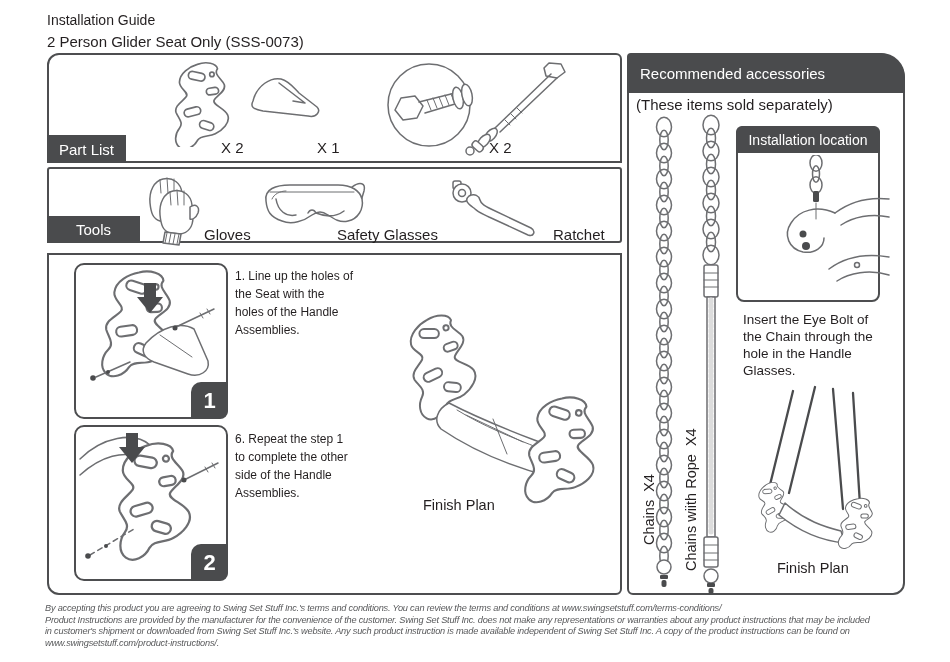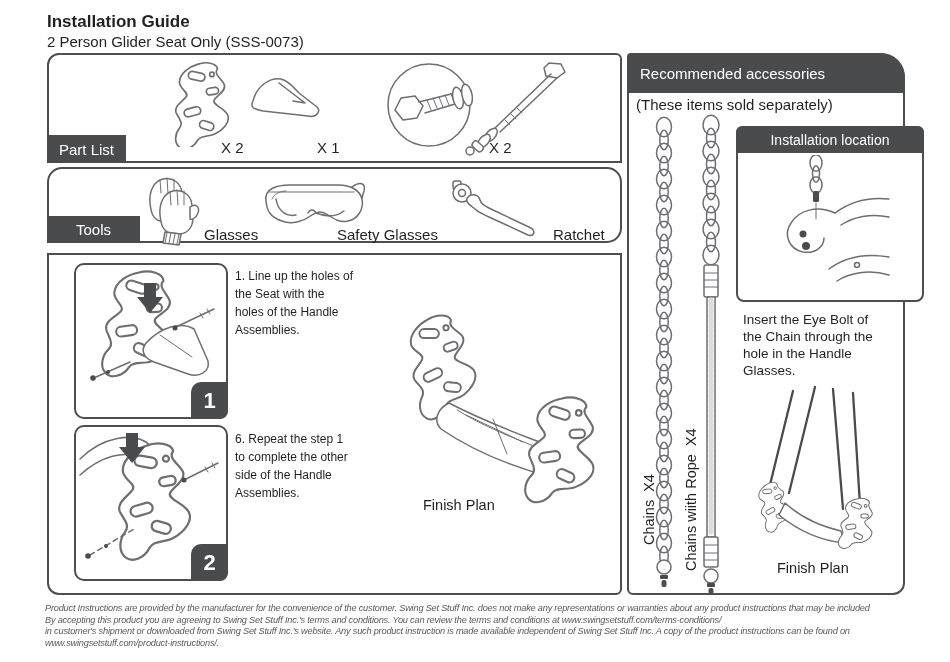--- a/index.html
+++ b/index.html
@@ -16,21 +16,21 @@
   .caption{position:absolute;font-size:13.5px;line-height:17px;white-space:pre-line}
   .fp-label{position:absolute;font-weight:normal;font-size:14.5px}
   .sketch,.sketch *{stroke:#6d6e71;fill:none;stroke-width:1.5;stroke-linecap:round;stroke-linejoin:round}
   .sketch .fillw,.fillw{fill:#ffffff}
   .sketch .fdark,.fdark{fill:#4a4b4d;stroke:none}
   .sketch .thick{stroke:#4a4b4d;stroke-width:2.3}
   .sketch .thin{stroke-width:1}
   .sketch .ropetex{stroke:#dcdcdc;stroke-width:5;stroke-dasharray:2 3}
   .footer{position:absolute;left:45px;top:603px;width:880px;font-style:italic;font-size:9.2px;letter-spacing:-0.2px;line-height:11.6px;color:#58595b}
   .footer div{white-space:nowrap}
-  .hdr-title{position:absolute;left:47px;top:12px;font-size:17px;font-weight:bold}
+  .hdr-title{position:absolute;left:47px;top:12px;font-size:14px;font-weight:normal}
   .hdr-sub{position:absolute;left:47px;top:33px;font-size:15px}
 </style>
 </head>
 <body>
 
 <svg width="0" height="0" style="position:absolute" aria-hidden="true">
   <defs>
     <g id="bracketShape" class="sketch">
       <path class="fillw" d="M28,3 C36,0 45,2 46,7 C42,12 50,16 52,21 C54,27 45,31 43,35 C41,39 52,42 55,48 C58,55 50,62 44,65 C38,68 31,66 28,71 C25,77 17,81 12,77 C7,73 8,65 12,60 C16,55 11,51 9,46 C7,40 15,36 18,32 C21,28 12,25 12,19 C12,11 21,5 28,3 Z"></path>
       <rect x="20" y="10" width="15" height="7" rx="3.5" transform="rotate(12 27 13)"></rect>
@@ -67,32 +67,32 @@
     <path d="M184,16 L128,70 M190,20 L133,74"></path>
     <path class="thin" d="M150,50 l5,5 M144,56 l5,5 M138,62 l5,5"></path>
     <ellipse class="fillw" cx="124" cy="77" rx="4.5" ry="8" transform="rotate(42 124 77)"></ellipse>
     <ellipse class="fillw" cx="117" cy="83" rx="4.5" ry="8" transform="rotate(42 117 83)"></ellipse>
     <rect class="fillw" x="105" y="85" width="12" height="7" rx="3" transform="rotate(42 111 88)"></rect>
     <circle class="fillw" cx="103" cy="93" r="4"></circle>
   </svg>
   <div class="qty" style="left:440px;top:84px">X 2</div>
 </div>
 
-<div class="panel" style="left:47px;top:167px;width:575px;height:76px;border-radius:15px">
+<div class="panel" style="left:47px;top:167px;width:575px;height:76px;border-radius:3px">
   <div class="dlabel" style="left:-2px;bottom:-2px;width:93px;height:27px">Tools</div>
   <svg class="abs sketch" style="left:89px;top:2px" width="66" height="76" viewBox="0 0 66 76">
     <path class="fillw" d="M12,32 C11,20 16,10 25,8 C35,6 43,12 44,22 L45,34 C45,44 40,50 32,51 L22,50 C15,48 13,42 12,32 Z"></path>
     <path class="thin" d="M22,9 L23,22 M29,7 L30,22 M36,8 L36,22"></path>
     <path class="fillw" d="M22,44 C21,32 26,22 35,20 C45,18 53,24 54,34 L55,46 C55,56 50,62 42,63 L32,62 C25,60 23,54 22,44 Z"></path>
     <path class="thin" d="M32,21 L33,34 M39,19 L40,34 M46,20 L46,34"></path>
     <path class="fillw" d="M52,36 C58,32 62,36 60,42 C58,47 54,49 52,48 Z"></path>
     <path class="fillw" d="M27,61 L43,63 L41,74 L25,72 Z"></path>
     <path class="thin" d="M29,62 l-2,10 M33,62 l-2,10 M37,63 l-2,10 M41,63 l-2,10"></path>
   </svg>
-  <div class="toolname" style="left:155px;top:57px">Glasses</div>
+  <div class="toolname" style="left:155px;top:57px">Gloves</div>
   <svg class="abs sketch" style="left:207px;top:8px" width="112" height="62" viewBox="0 0 112 62">
     <path class="fillw" d="M96,10 C104,4 110,6 108,14 L105,24 C103,30 98,30 96,26 Z"></path>
     <path class="fillw" d="M10,24 C8,12 20,8 34,8 L82,8 C96,8 104,14 106,22 C108,32 102,42 92,44 C84,46 78,42 72,38 C66,34 62,34 56,38 C48,44 36,48 26,44 C14,40 11,34 10,24 Z"></path>
     <path class="thin" d="M14,15 L98,15"></path>
     <path d="M20,22 C22,34 30,40 40,38 M60,36 C70,40 80,40 88,34 M52,36 C54,32 58,32 60,36"></path>
     <path class="thin" d="M16,22 C18,17 24,14 30,14"></path>
   </svg>
   <div class="toolname" style="left:288px;top:57px">Safety Glasses</div>
   <svg class="abs sketch" style="left:398px;top:10px" width="92" height="60" viewBox="0 0 92 60">
     <rect class="fillw" x="6" y="2" width="8" height="8" rx="2"></rect>
@@ -219,21 +219,21 @@
     <rect class="fillw" x="9" y="424" width="14" height="30" rx="2"></rect>
     <path class="thin" d="M9,432 h14 M9,440 h14 M9,447 h14"></path>
     <circle class="fillw" cx="16" cy="463" r="7"></circle>
     <rect class="fdark" x="12" y="470" width="8" height="4" rx="1"></rect>
     <rect class="fdark" x="13.5" y="475" width="5" height="6" rx="2"></rect>
   </svg>
 
   <div class="vlabel" style="left:-54px;top:406px;width:150px;height:18px">Chains  X4</div>
   <div class="vlabel" style="left:-40px;top:404px;width:206px;height:18px">Chains wiith Rope  X4</div>
 
-  <div class="panel" style="left:107px;top:71px;width:188px;height:176px;border-radius:8px">
+  <div class="panel" style="left:107px;top:71px;width:144px;height:176px;border-radius:8px">
     <div class="dlabel" style="left:-2px;top:-2px;width:calc(100% + 4px);height:27px;font-size:14px;border-radius:6px 6px 0 0">Installation location</div>
     <svg class="abs sketch" style="left:3px;top:27px" width="150" height="144" viewBox="0 0 150 144">
       <g id="il-chain" class="fillw">
           <ellipse cx="75" cy="8" rx="6" ry="8.25"></ellipse>
           <ellipse cx="75" cy="19" rx="3.5" ry="8.25"></ellipse>
           <ellipse cx="75" cy="30" rx="6" ry="8.25"></ellipse>
         </g>
       <rect class="fdark" x="72" y="36" width="6" height="11" rx="1.5"></rect>
       <path class="thin" d="M75,48 L75,64"></path>
       <path d="M94,58 C76,50 58,55 50,68 C42,80 48,94 62,97 C74,99 83,92 83,83"></path>
@@ -252,17 +252,17 @@
   <svg class="abs sketch" style="left:120px;top:330px" width="155" height="172" viewBox="0 0 155 172">
     <path class="thick" d="M44,6 L18,112 M66,2 L40,108 M84,4 L94,124 M104,8 L112,136"></path>
     <use href="#bracketShape" transform="translate(6,96) scale(0.62) rotate(-16 35 42)"></use>
     <path class="fillw" d="M36,118 C56,136 76,142 92,146 L96,158 C74,156 52,148 30,130 Z"></path>
     <use href="#bracketShape" transform="translate(86,112) scale(0.68) rotate(8 35 42)"></use>
   </svg>
   <div class="fp-label" style="left:148px;top:505px">Finish Plan</div>
 </div>
 
 <div class="footer">
+  <div>By accepting this product you are agreeing to Swing Set Stuff Inc.'s terms and conditions. You can review the terms and conditions at www.swingsetstuff.com/terms-conditions/</div>
   <div>Product Instructions are provided by the manufacturer for the convenience of the customer. Swing Set Stuff Inc. does not make any representations or warranties about any product instructions that may be included</div>
-  <div>By accepting this product you are agreeing to Swing Set Stuff Inc.'s terms and conditions. You can review the terms and conditions at www.swingsetstuff.com/terms-conditions/</div>
   <div>in customer's shipment or downloaded from Swing Set Stuff Inc.'s website. Any such product instruction is made available independent of Swing Set Stuff Inc.  A copy of the product instructions can be found on</div>
   <div>www.swingsetstuff.com/product-instructions/.</div>
 </div>
 
 </body></html>

